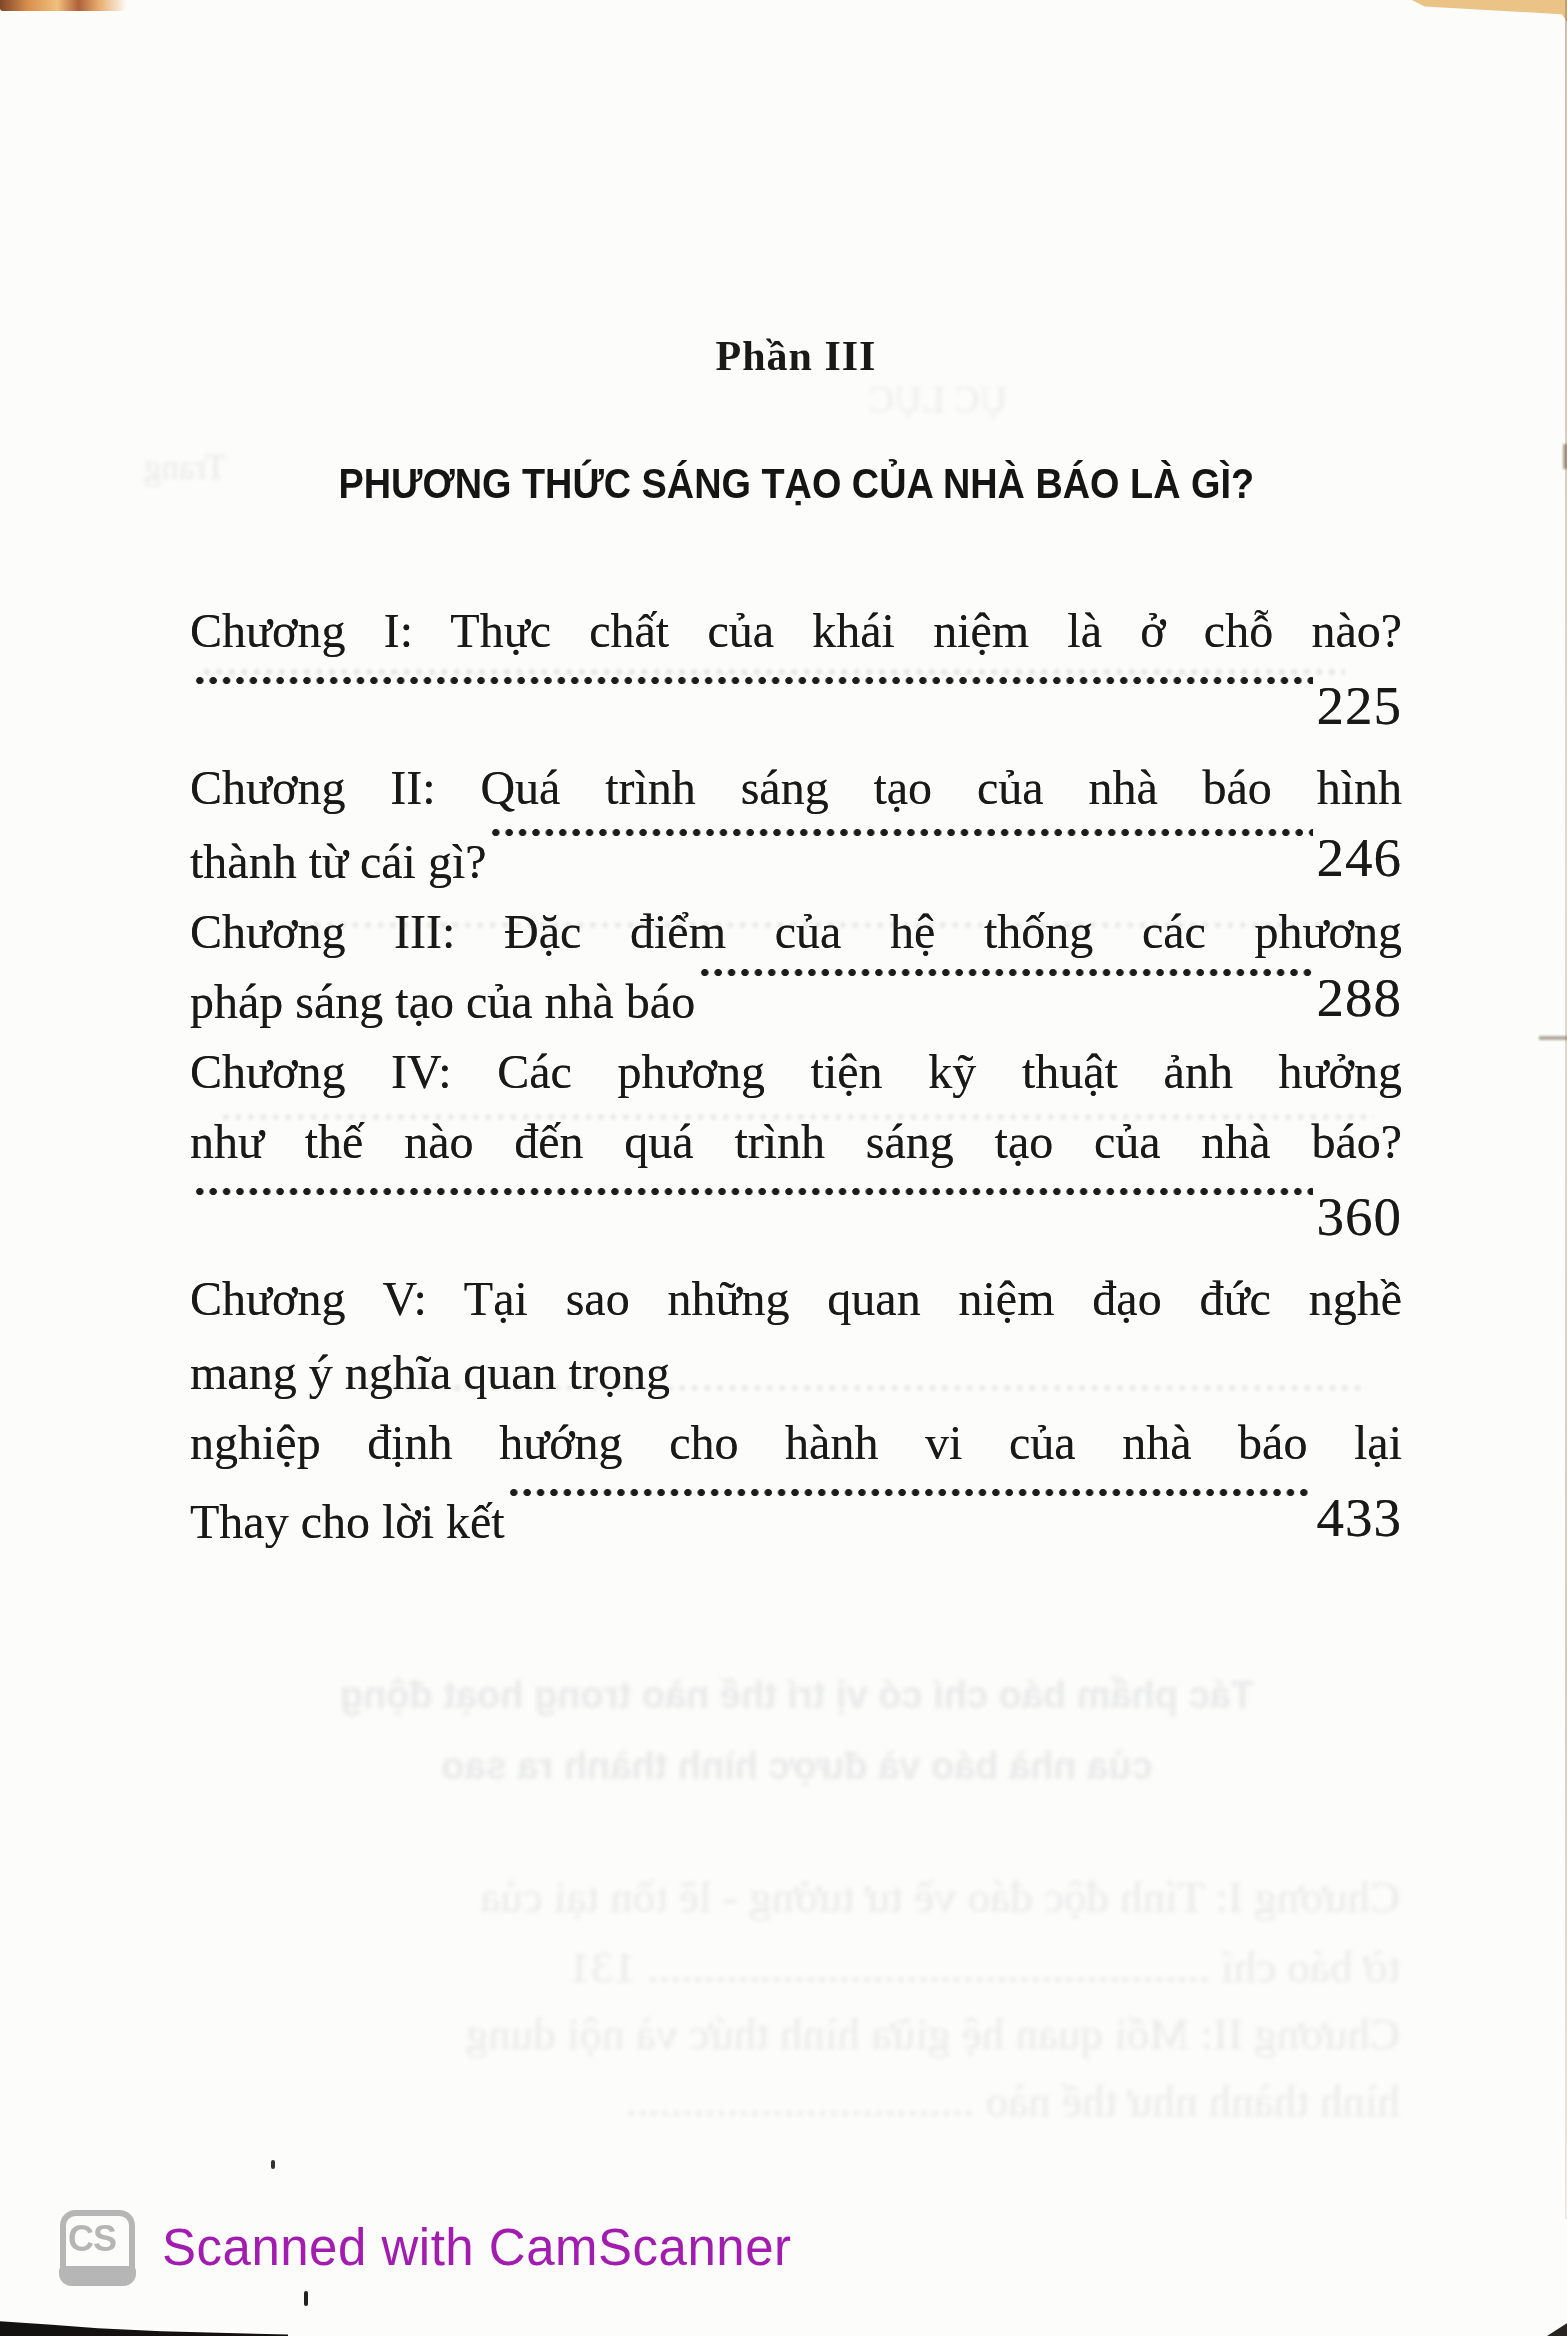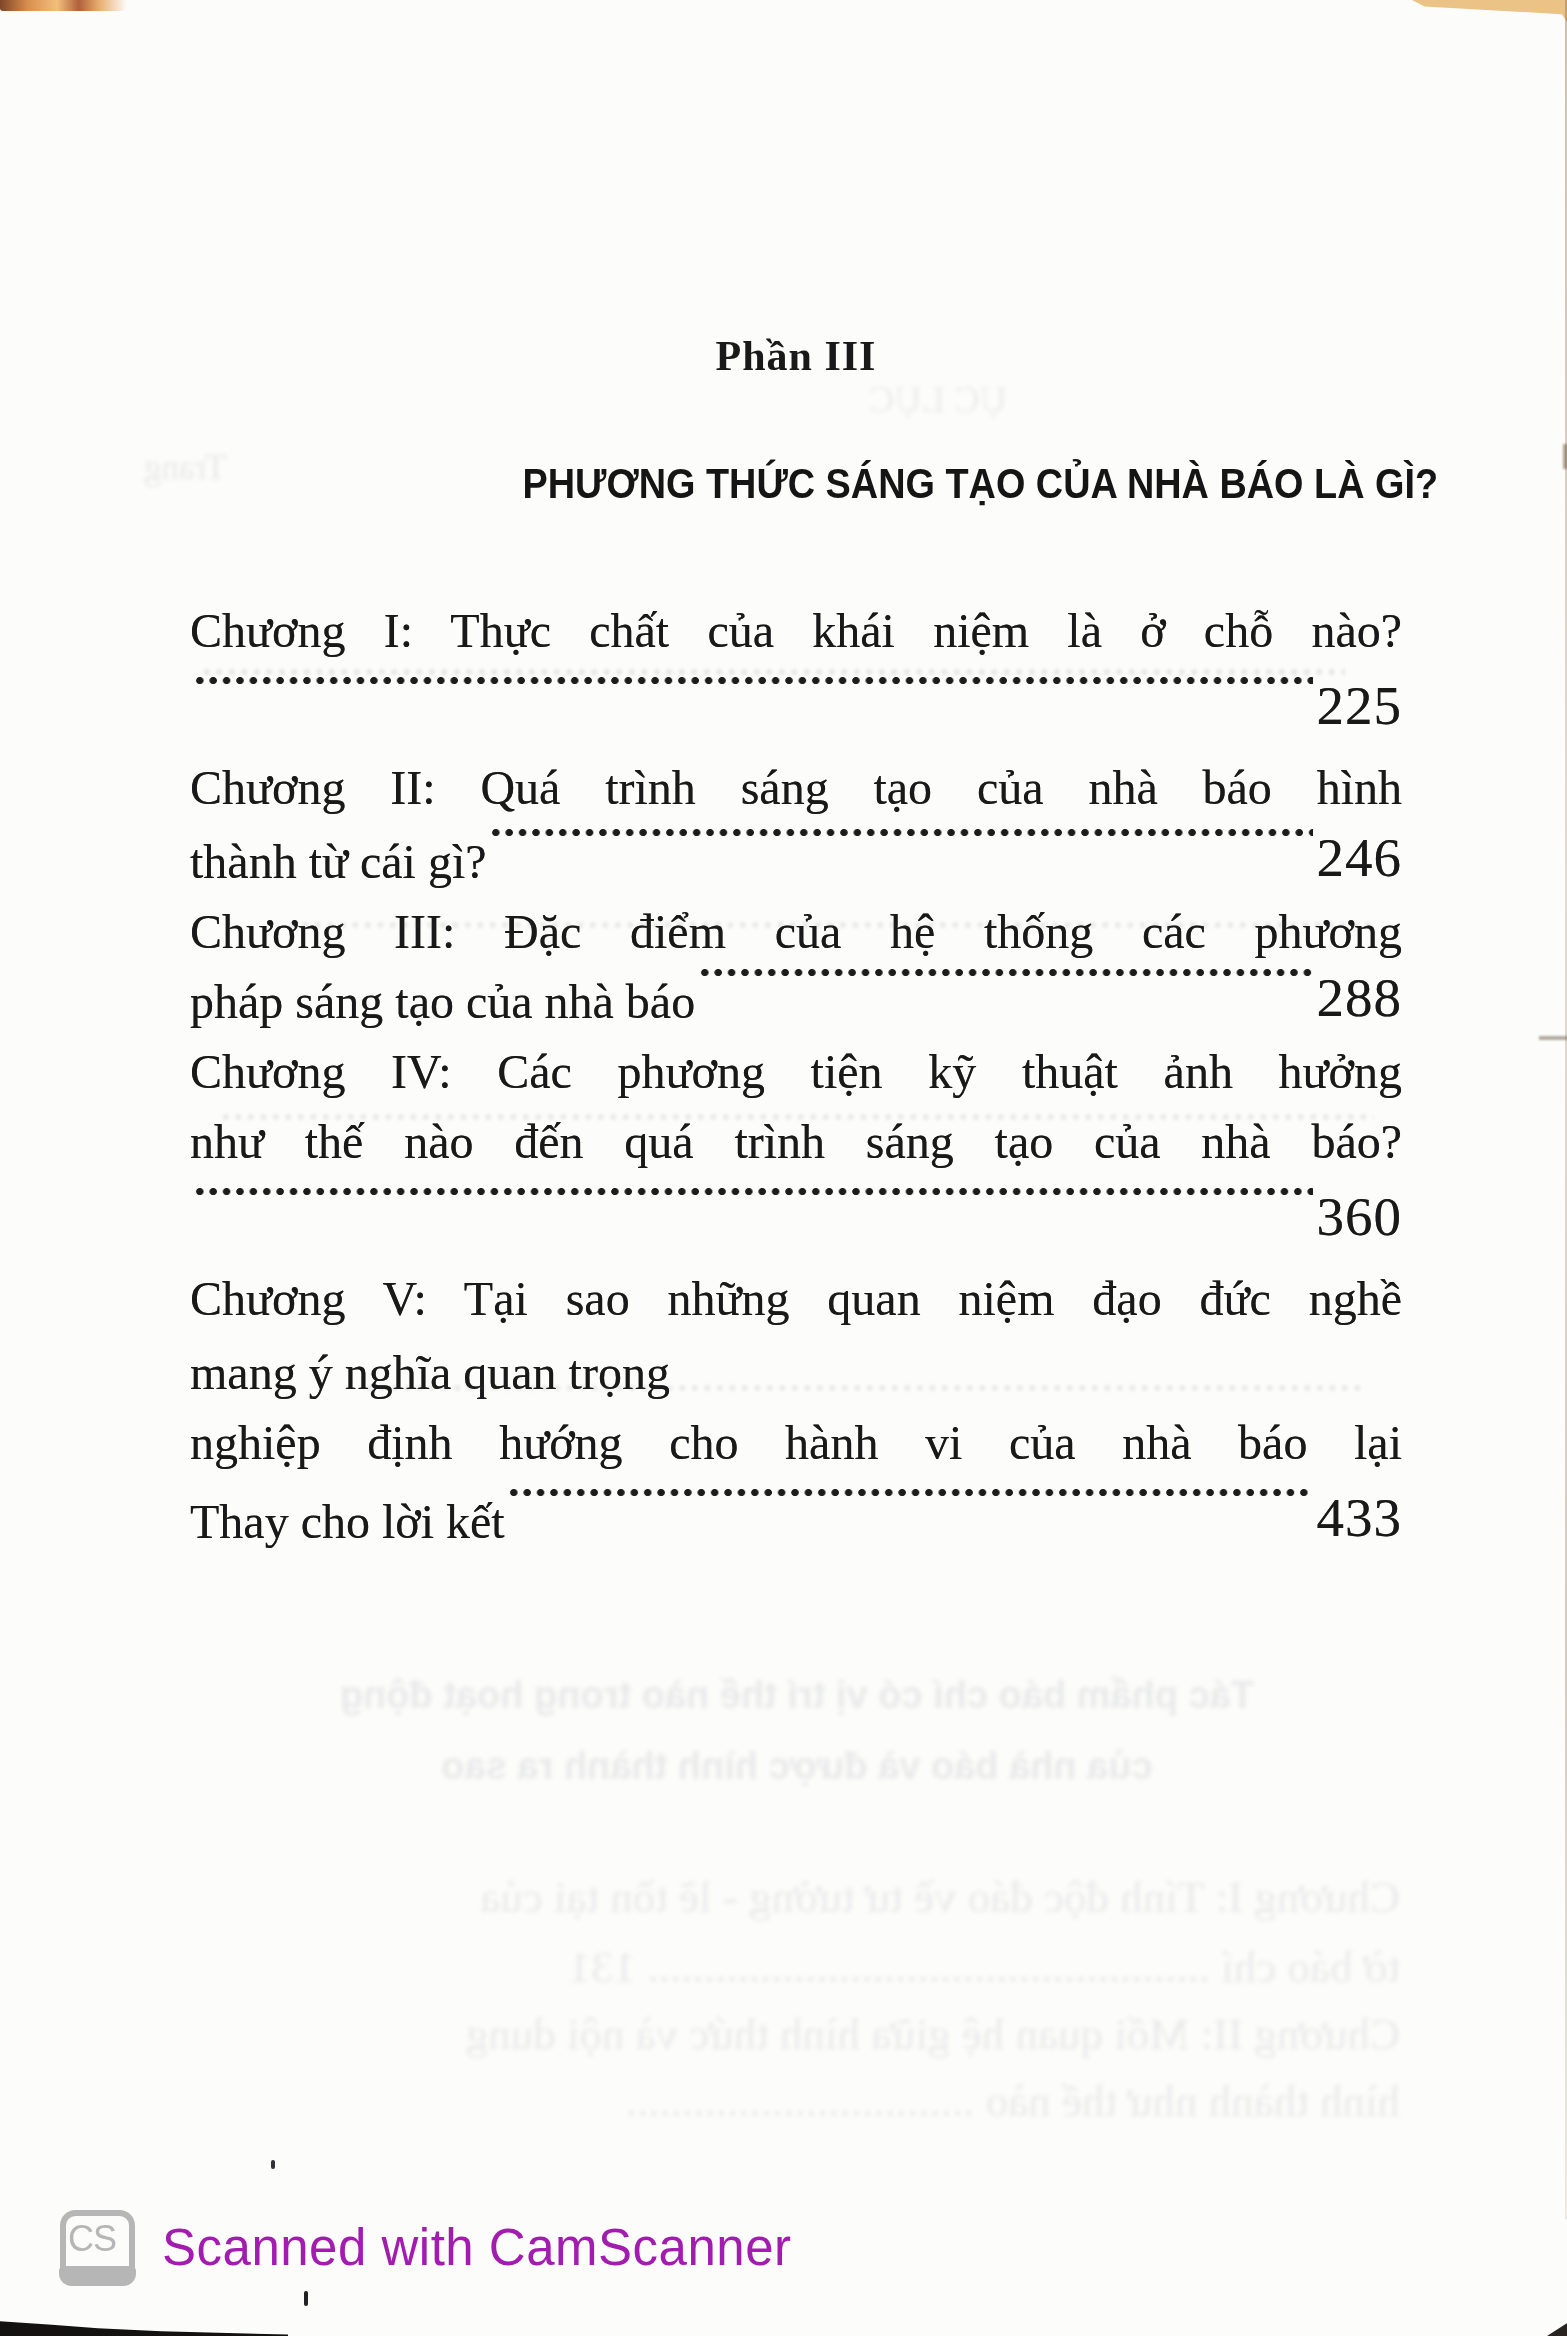--- a/index.html
+++ b/index.html
@@ -12,21 +12,21 @@
     color:#191919;
   }
   
   .part-label{
     position:absolute;top:332px;left:188px;width:1216px;
     text-align:center;font-weight:bold;font-size:42px;
     letter-spacing:1px;
   }
   .main-heading{
     position:absolute;top:459px;left:92px;width:1408px;
-    text-align:right;
+    text-align:center;
     font-family:"Liberation Sans", sans-serif;
     font-weight:bold;font-size:43px;color:#151515;
     white-space:nowrap;
   }
   .main-heading .squeeze{display:inline-block;transform:scaleX(.88);transform-origin:center;}
   
   .toc{position:absolute;left:190px;top:596px;width:1212px;}
   .toc-row{height:70px;font-size:48px;line-height:70px;
     text-shadow:0 0 0.6px rgba(10,10,10,.65);}
   .toc-row.justify{text-align:justify;text-align-last:justify;}
@@ -84,21 +84,21 @@
   .mark-dot{position:absolute;left:271px;top:2160px;width:3.8px;height:8.6px;background:#333;border-radius:1.9px;}
   
   .footer{position:absolute;left:60px;top:2210px;display:flex;align-items:center;}
   .cs-icon{
     position:relative;width:75px;height:75px;box-sizing:border-box;
     border:6.7px solid #b6b6b6;border-radius:15.4px;background:#fcfcfa;
   }
   .cs-icon .cs-letters{
     position:absolute;top:1.9px;left:0;right:11px;
     text-align:center;
-    font-family:"Liberation Sans",sans-serif;font-weight:normal;
+    font-family:"Liberation Sans",sans-serif;font-weight:bold;
     font-size:36px;letter-spacing:-1px;color:#b6b6b6;
   }
   .cs-icon .cs-bar{
     position:absolute;left:-6.7px;right:-6.7px;bottom:-6.7px;height:20px;
     background:#b6b6b6;border-radius:4.8px 4.8px 12.5px 12.5px;
   }
   .wm-text{
     margin-left:27px;
     font-family:"Liberation Sans",sans-serif;
     font-size:51px;color:#a21caf;letter-spacing:0.5px;white-space:nowrap;

